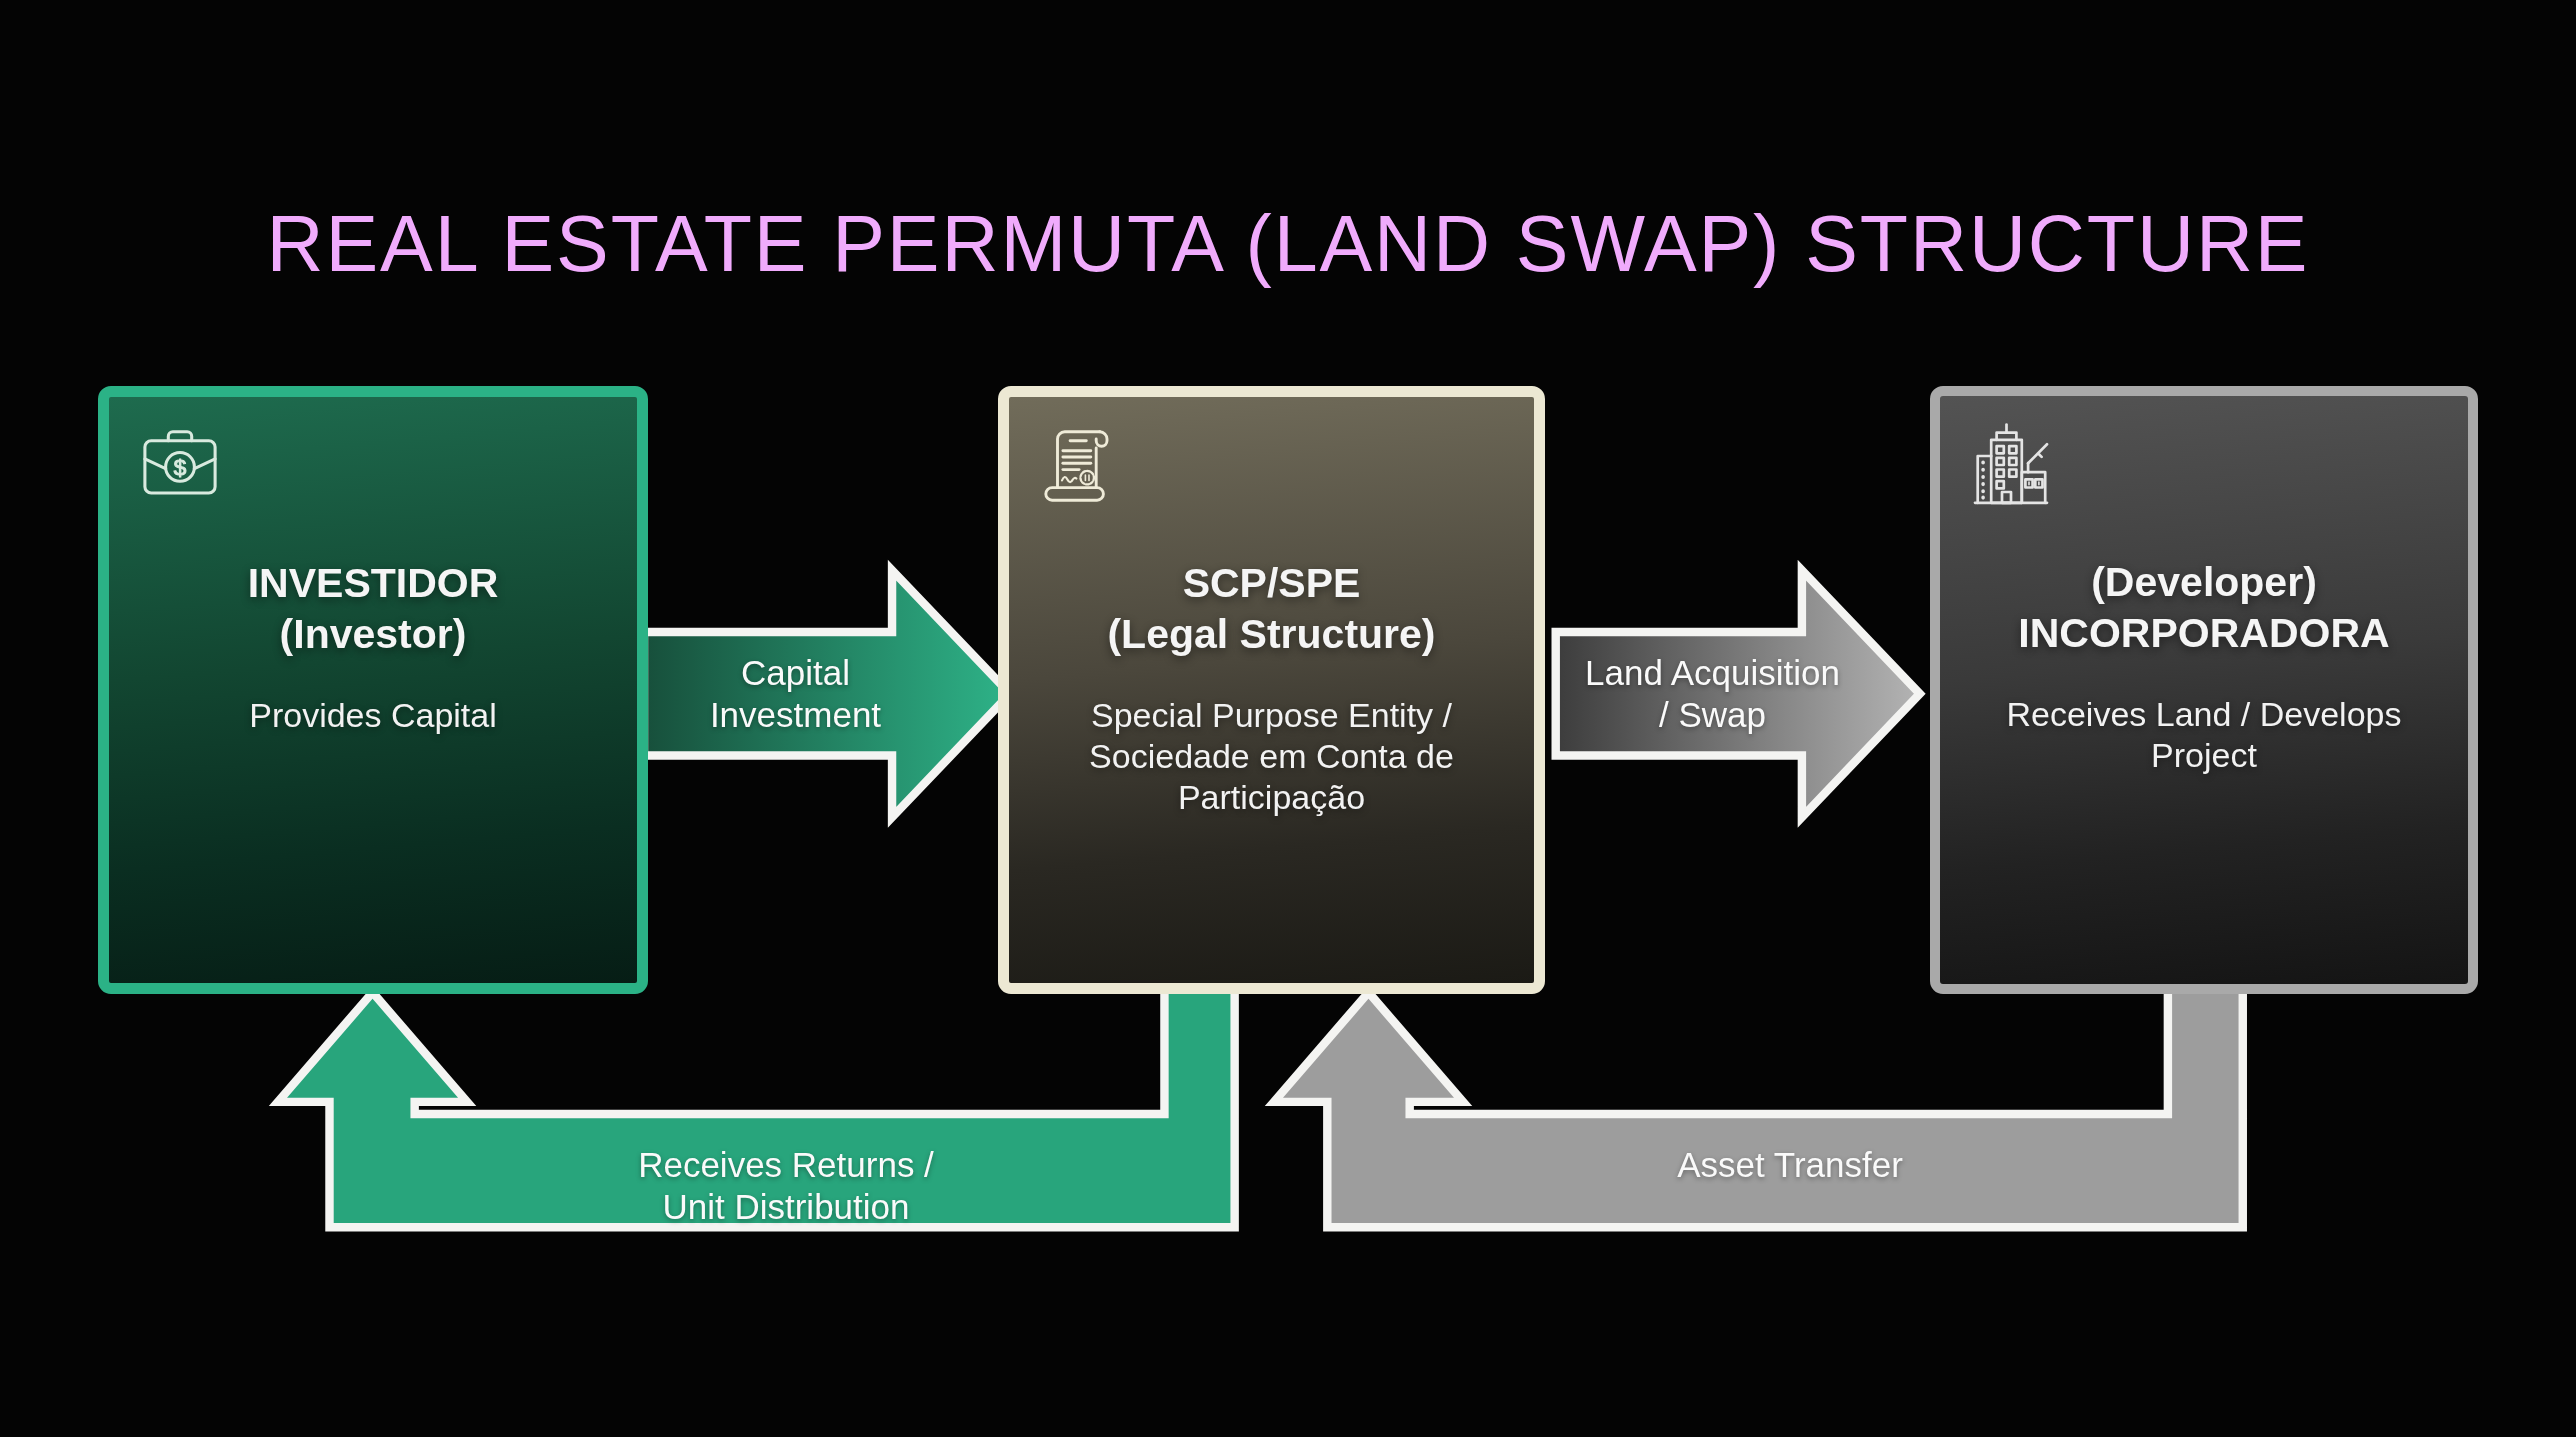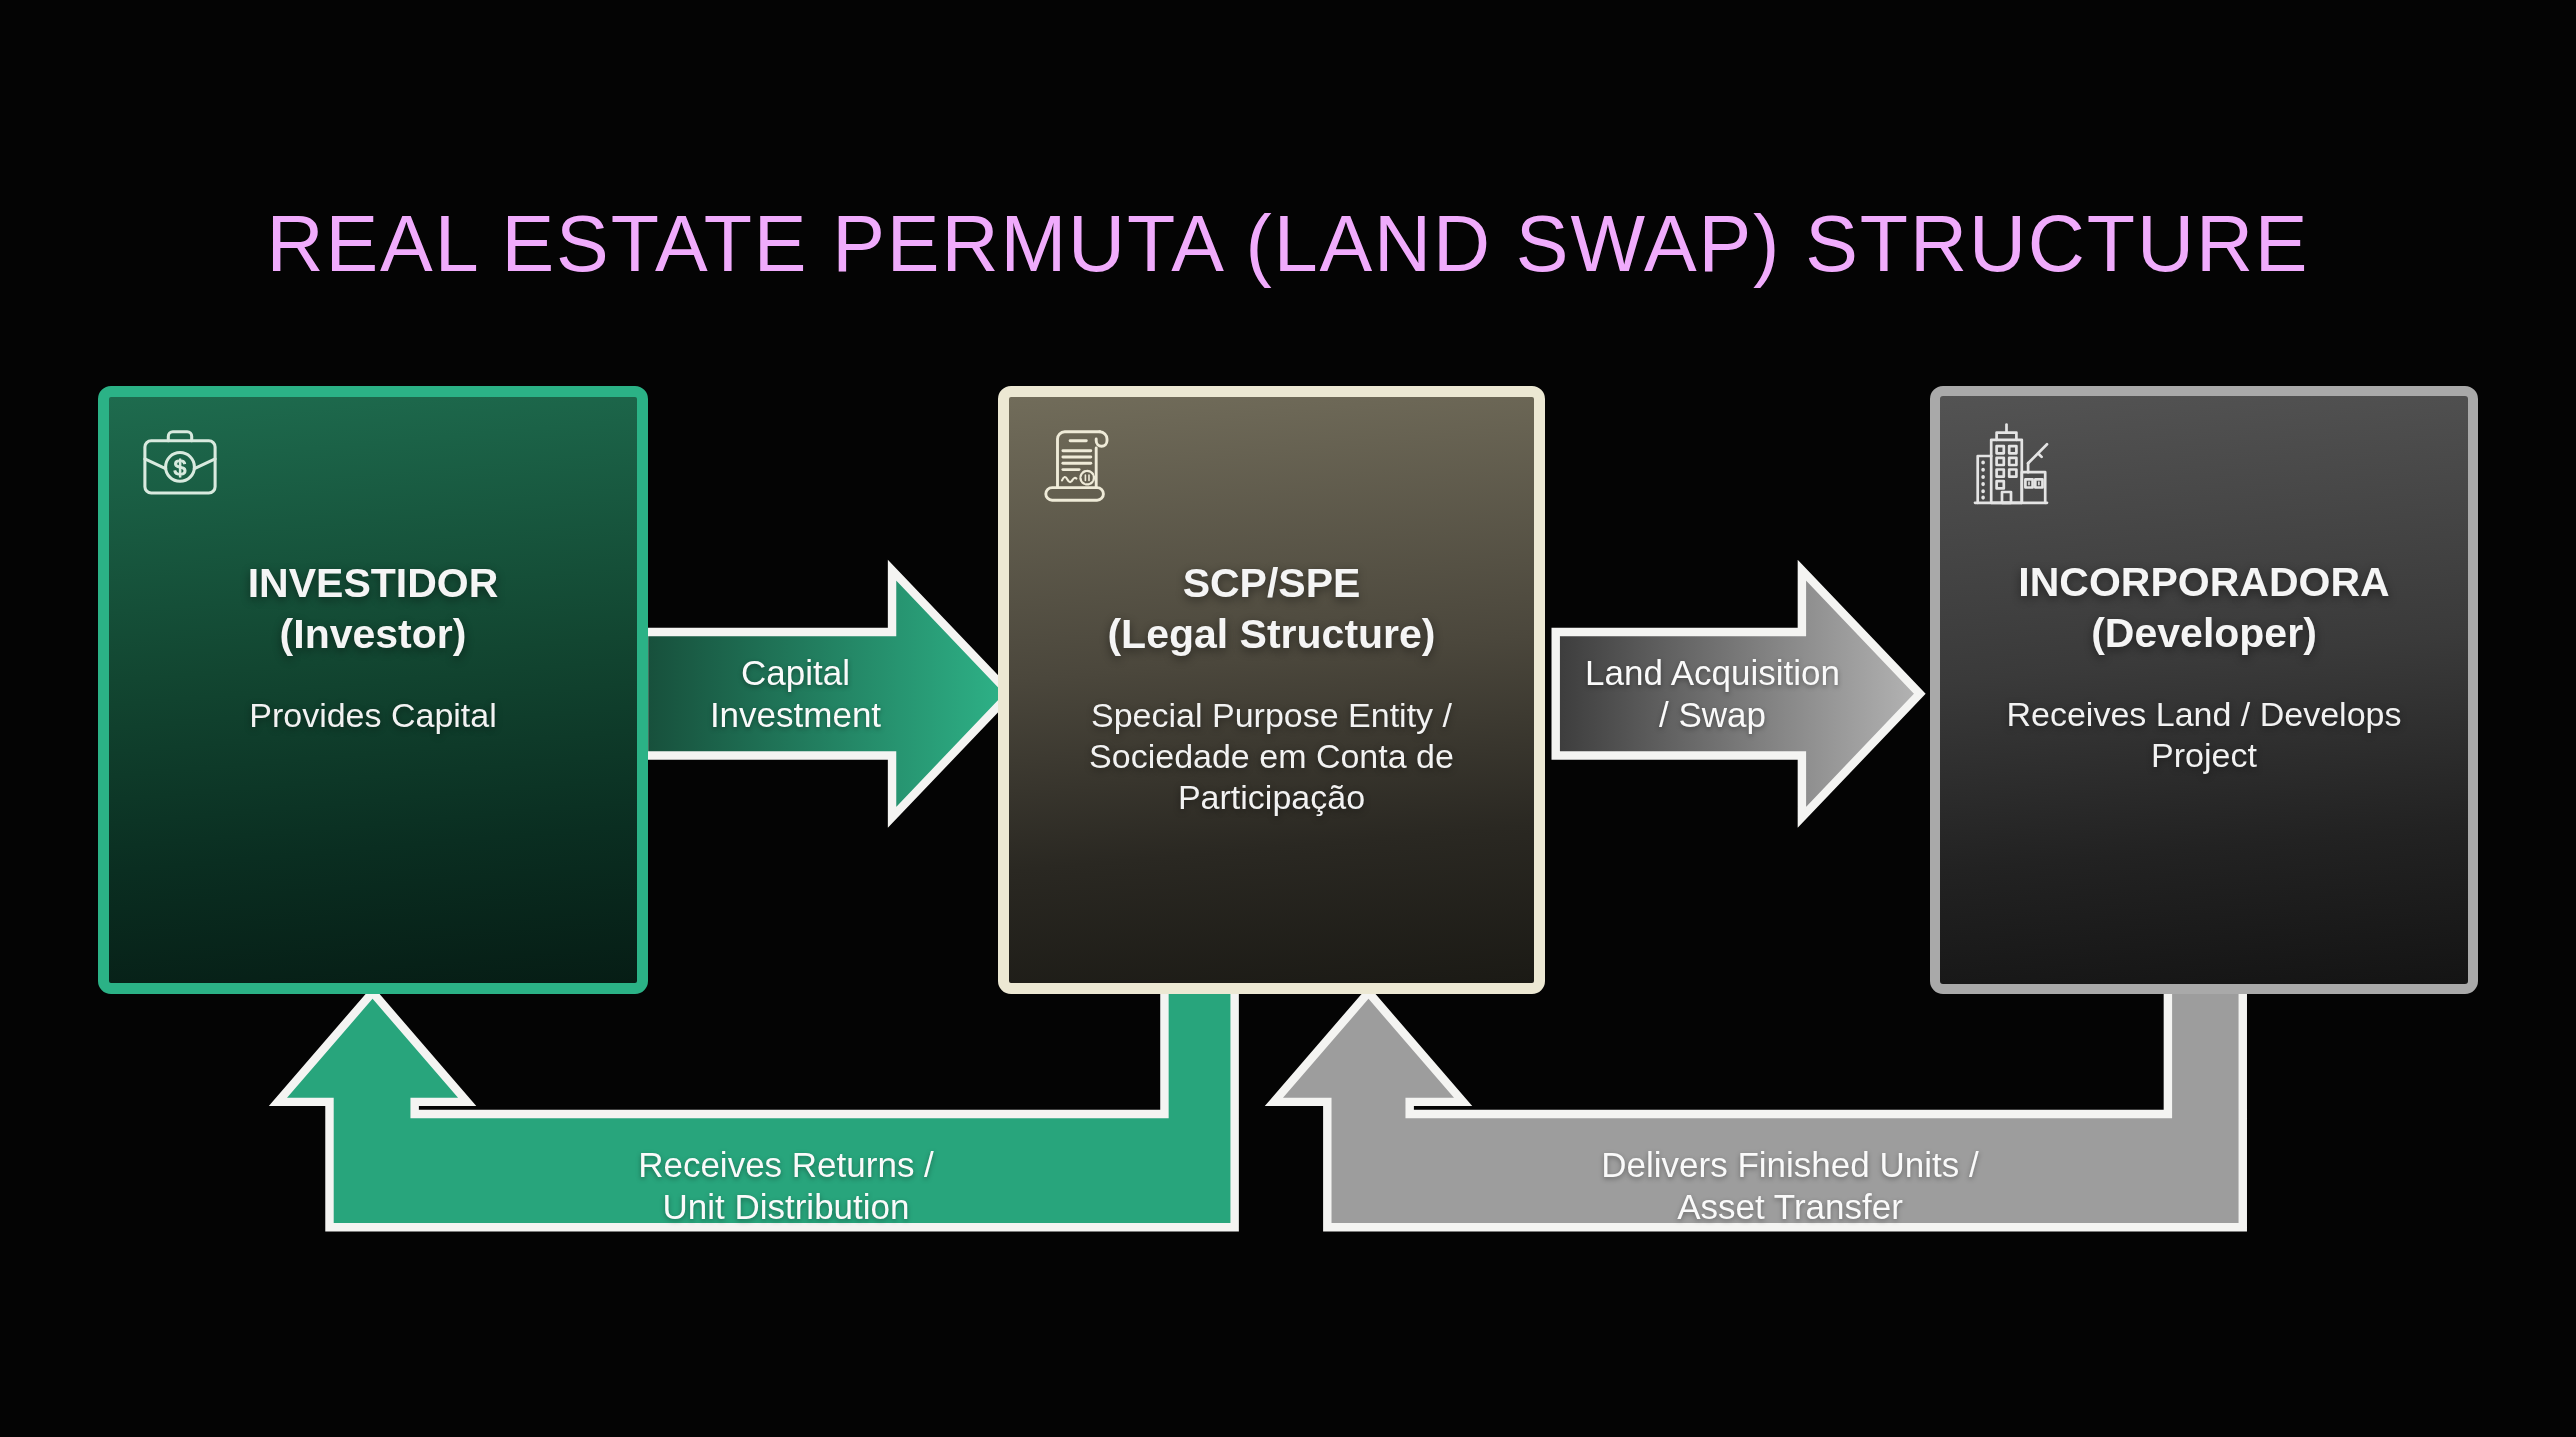--- a/index.html
+++ b/index.html
@@ -82,21 +82,20 @@
   </div>
   <div class="flow-label lbl-returns">
     <span>Receives Returns /</span>
     <span>Unit Distribution</span>
   </div>
   <div class="flow-label lbl-land">
     <span>Land Acquisition</span>
     <span>/ Swap</span>
   </div>
   <div class="flow-label lbl-delivery">
-    <span>Delivers Finished Units /</span>
     <span>Asset Transfer</span>
   </div>
 
   <div class="node node-investor">
     <div class="node-icon">
       <svg viewBox="0 0 100 100" fill="none" stroke="#d9eadf" stroke-width="3.4" stroke-linecap="round" stroke-linejoin="round">
         <path d="M37,22 v-5 a5,5 0 0 1 5,-5 h16 a5,5 0 0 1 5,5 v5"></path>
         <rect x="11" y="22" width="78" height="58" rx="7"></rect>
         <path d="M11,42 L34,53"></path>
         <path d="M89,42 L66,53"></path>
@@ -154,20 +153,20 @@
         <path d="M19,47 v0.5 M19,55 v0.5 M19,63 v0.5 M19,71 v0.5 M19,79 v0.5 M19,86 v0.5" stroke-width="4"></path>
         <path d="M62,92 V58 h26 v34"></path>
         <rect x="66" y="66" width="8" height="9"></rect>
           <rect x="77" y="66" width="8" height="9"></rect>
         <path d="M70,69 v3 M81,69 v3" stroke-width="1.8"></path>
         <path d="M69,58 V48"></path>
         <path d="M69,48 L90,27 M80,37 L84,41"></path>
       </svg>
     </div>
     <div class="node-heading">
+      <div>(Developer)</div>
       <div>INCORPORADORA</div>
-      <div>(Developer)</div>
     </div>
     <div class="node-desc">Receives Land / Develops Project</div>
   </div>
 
 </div>
 
 
 </body></html>

